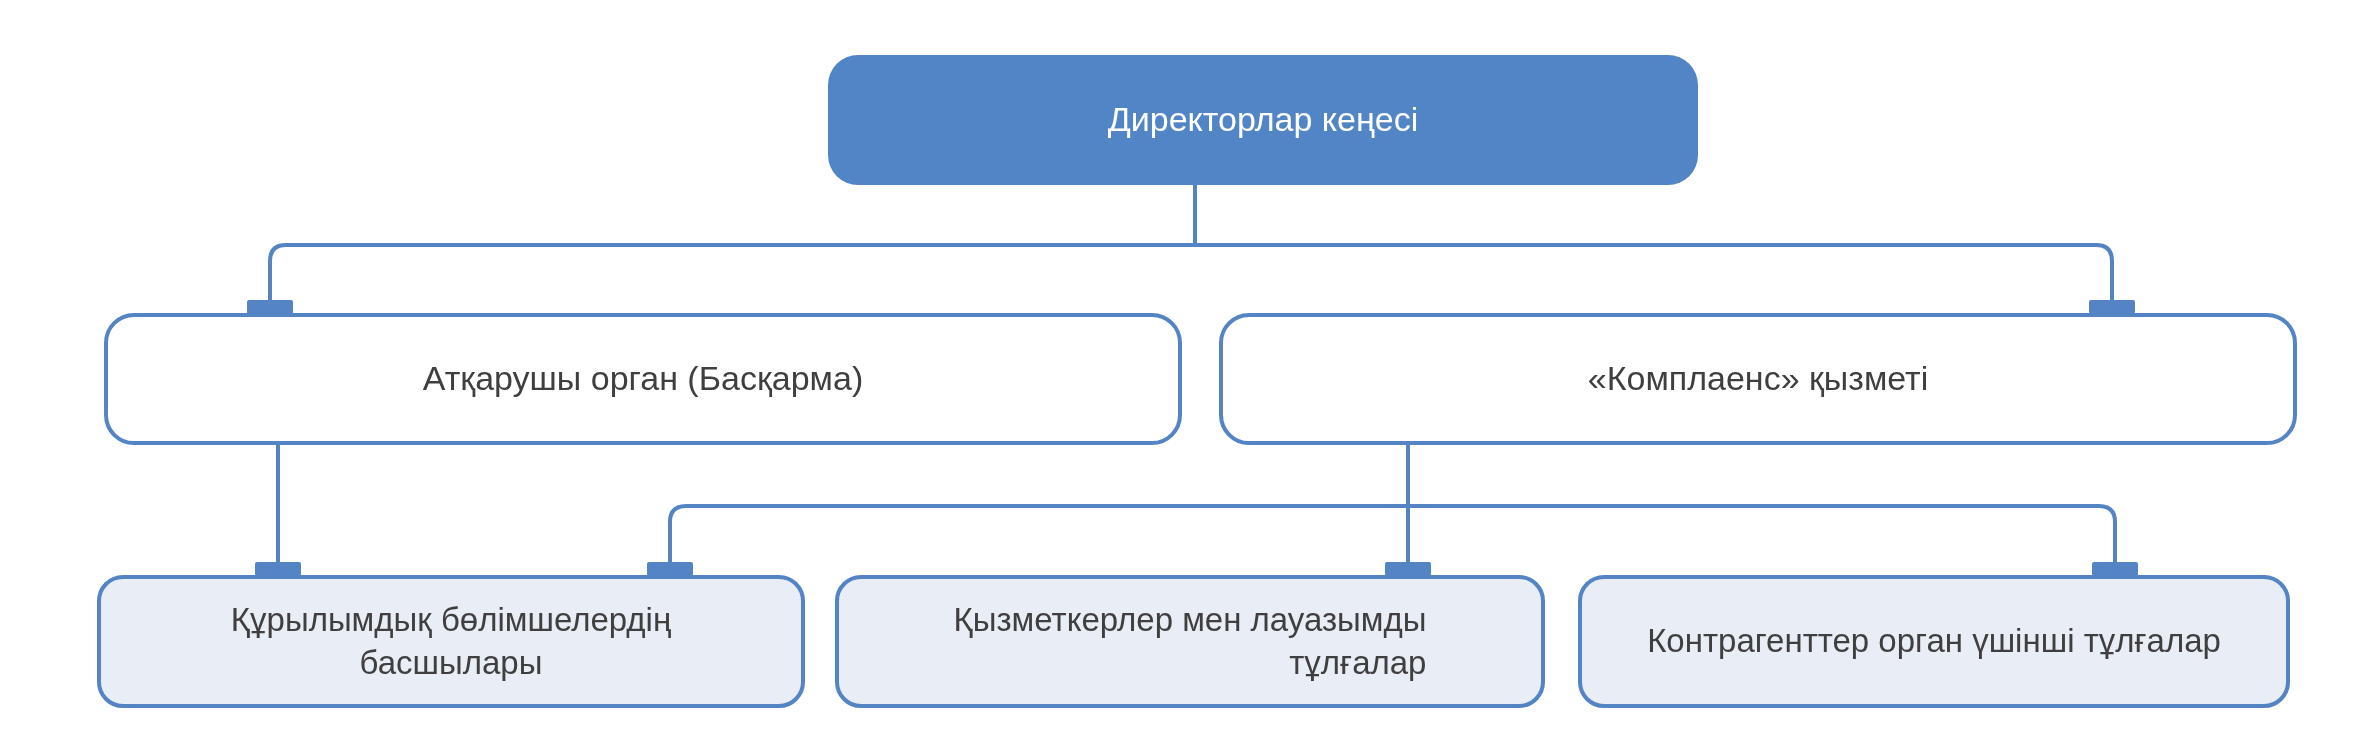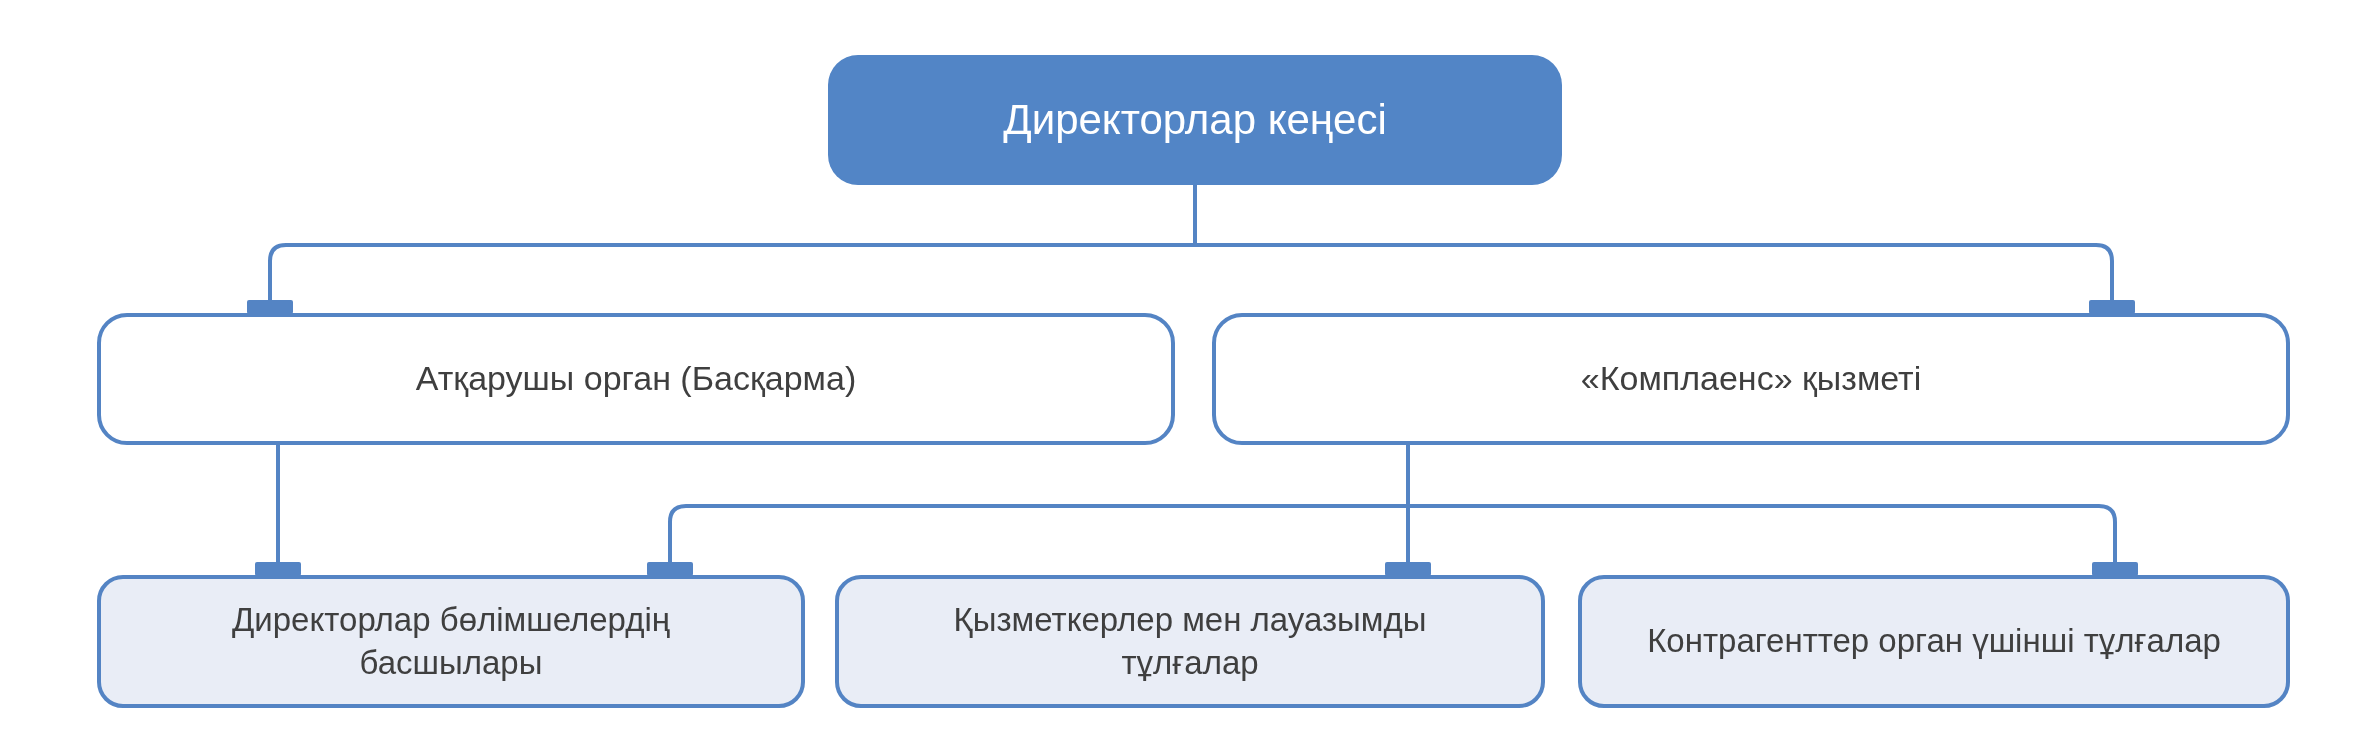--- a/index.html
+++ b/index.html
@@ -31,46 +31,47 @@
     text-align:center;
     box-sizing:border-box;
     z-index:2;
   }
   .node-label{
     white-space:pre-line;
     line-height:1.28;
     padding:0 20px;
   }
   .root-node{
-    left:828px;top:55px;width:734px;height:130px;
+    left:828px;top:55px;width:870px;height:130px;
     background:var(--node-fill);
     border-radius:30px;
     color:var(--text-light);
-    font-size:42px;
+    font-size:34px;
   }
   .branch-node{
     top:313px;width:1078px;height:132px;
     background:#ffffff;
     border:4px solid var(--line);
     border-radius:30px;
     color:var(--text-dark);
     font-size:34px;
+    margin-left:7px;
   }
   .branch-left{left:97px;}
   .branch-right{left:1212px;justify-content:center;}
   .leaf-node{
     top:575px;height:133px;
     background:var(--node-fill-light);
     border:4px solid var(--line);
     border-radius:26px;
     color:var(--text-dark);
     font-size:33px;
   }
   .leaf-a{left:97px;width:708px;}
-  .leaf-b{left:835px;width:710px;}
+  .leaf-b{left:835px;width:710px;text-align:right;}
   .leaf-c{left:1578px;width:712px;}
 </style>
 </head>
 <body>
 
 <div id="canvas">
 
   <svg id="connectors" viewBox="0 0 2377 750" xmlns="http://www.w3.org/2000/svg">
     <g fill="none" stroke="var(--line)" stroke-width="4">
 
@@ -99,21 +100,21 @@
   </div>
 
   <div class="node branch-node branch-left">
     <span class="node-label">Атқарушы орган (Басқарма)</span>
   </div>
   <div class="node branch-node branch-right">
     <span class="node-label">«Комплаенс» қызметі</span>
   </div>
 
   <div class="node leaf-node leaf-a">
-    <span class="node-label">Директорлар бөлімшелердің
+    <span class="node-label">Құрылымдық бөлімшелердің
 басшылары</span>
   </div>
   <div class="node leaf-node leaf-b">
     <span class="node-label">Қызметкерлер мен лауазымды
 тұлғалар</span>
   </div>
   <div class="node leaf-node leaf-c">
     <span class="node-label">Контрагенттер орган үшінші тұлғалар</span>
   </div>
 

